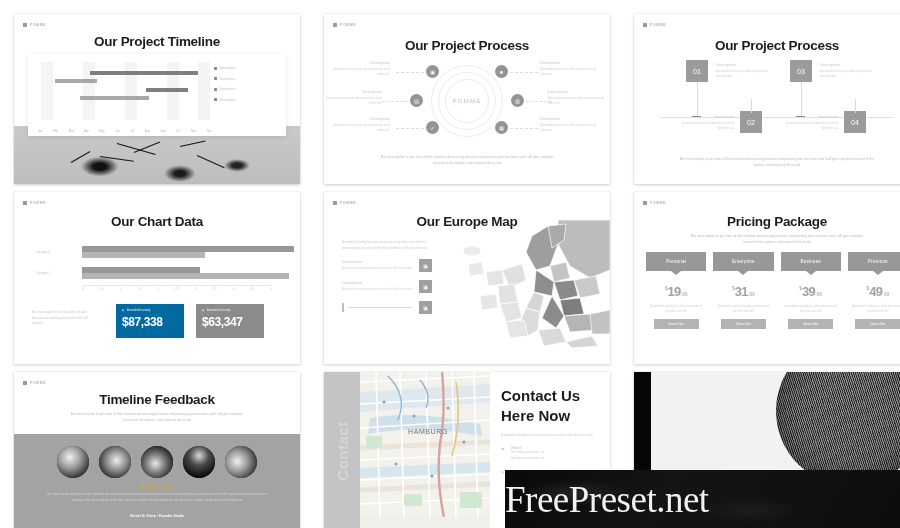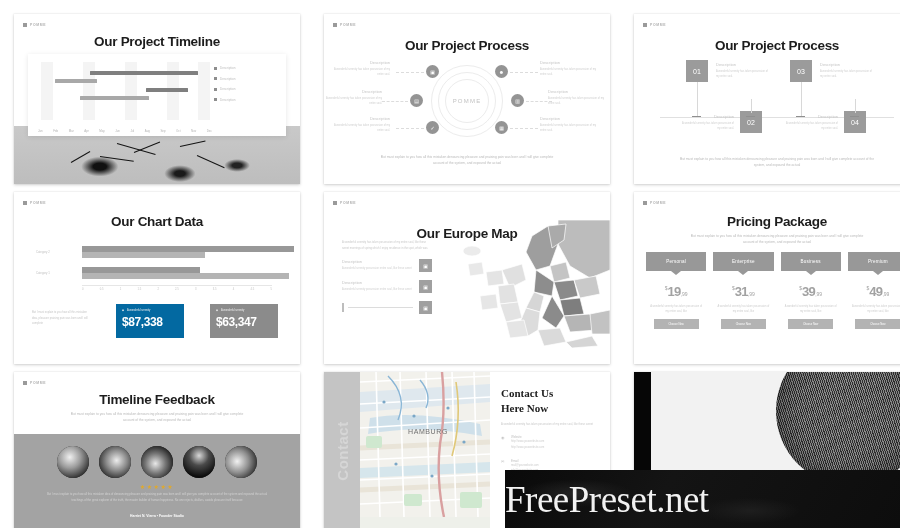--- a/index.html
+++ b/index.html
@@ -163,21 +163,21 @@
   .s8 .sidebar { width:36px; background:#c4c4c4; position:relative; flex:0 0 auto;}
   .s8 .sidebar .vtxt {
     position:absolute; left:50%; top:50%;
     transform:translate(-50%,-50%) rotate(-90deg);
     white-space:nowrap; font-size:15px; font-weight:700; color:#d6d6d6;
     letter-spacing:0.5px;
   }
   .s8 .map { width:130px; flex:0 0 auto; position:relative; overflow:hidden;
              background:#eef0ea; }
   .s8 .info { flex:1; padding:14px 10px 8px 11px; position:relative; background:#fff;}
-  .s8 .info h2 { font-size:11px; font-weight:700; color:#1d1d1d; line-height:1.35;font-family:Liberation Serif, serif; }
+  .s8 .info h2 { font-size:15px; font-weight:700; color:#1d1d1d; line-height:1.35; }
   .s8 .info .sub { font-size:2.7px; color:#c8c8c8; line-height:2.1; margin-top:6px; }
   .s8 .crow { display:flex; gap:5px; margin-top:8px; }
   .s8 .crow .ic { width:5px; color:#c9c9c9; font-size:4px; flex:0 0 auto;}
   .s8 .crow .h { font-size:3px; color:#c0c0c0; }
   .s8 .crow .ln { font-size:2.7px; color:#cccccc; line-height:2.1; }
 
   
   .s9 { background:#0c0c0c; position:relative; overflow:hidden; }
   .s9 .left { position:absolute; left:0; top:0; width:17px; height:100%; background:#060606; }
   .s9 .sky { position:absolute; left:17px; right:0; top:0; bottom:0;
@@ -422,35 +422,35 @@
 
     <div class="leftnote">But I must explain to you how all this mistaken idea, pleasure praising pain was born and I will complete</div>
 
     <div class="statbox one" style="left:102px;top:112px;">
       <div class="cap">
         <span>◆</span>
         <span>A wonderful serenity</span>
       </div>
       <div class="val">$87,338</div>
     </div>
-    <div class="statbox two" style="left:182px;top:112px;margin-left:14px;">
+    <div class="statbox two" style="left:182px;top:112px;">
       <div class="cap">
         <span>◆</span>
         <span>A wonderful serenity</span>
       </div>
       <div class="val">$63,347</div>
     </div>
   </div>
 
   <div class="slide s5">
     <div class="logo">
       <span class="sq"></span>
       <span class="txt">POMME</span>
     </div>
-    <div style="position:absolute;left:0;right:0;top:34px;z-index:3;">
+    <div style="position:absolute;left:0;right:0;top:22px;z-index:3;">
       <div class="title">Our Europe Map</div>
     </div>
 
     <div class="maparea">
       <svg viewBox="0 0 170 132" width="170" height="132">
         <g stroke="#ffffff" stroke-width="0.7">
           <path d="M118 2 L170 2 L170 52 L150 60 L130 48 L118 26 Z" fill="#bcbcbc"></path>
           <path d="M92 18 L108 8 L118 26 L110 48 L96 52 L86 34 Z" fill="#9e9e9e"></path>
           <path d="M108 8 L126 6 L124 22 L112 30 Z" fill="#aaaaaa"></path>
           <path d="M110 48 L126 44 L130 60 L114 64 Z" fill="#c4c4c4"></path>

